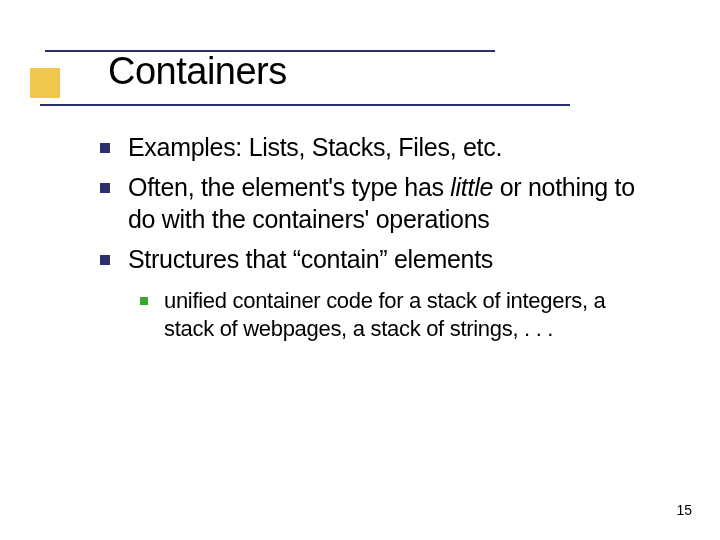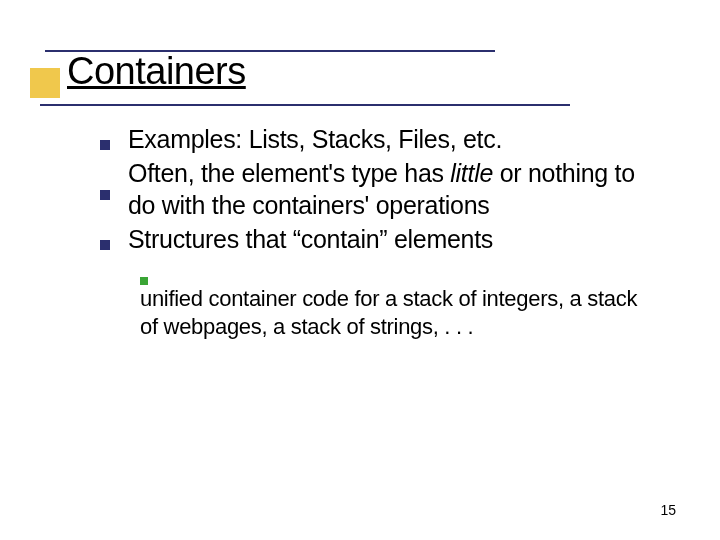--- a/index.html
+++ b/index.html
@@ -7,22 +7,21 @@
       width: 720px;
       height: 540px;
       background: #fff;
       font-family: Verdana, Geneva, sans-serif;
       position: relative;
       overflow: hidden;
     }
     .title-area {
       position: relative;
       padding-top: 50px;
-      padding-left: 67px;
-      text-decoration: underline;
+      padding-left: 108px;
     }
     .title-decoration {
       position: absolute;
       left: 30px;
       top: 68px;
       width: 30px;
       height: 30px;
       background: #f0c84c;
       z-index: 1;
     }
@@ -53,22 +52,23 @@
       letter-spacing: -0.5px;
     }
     .content {
       padding: 30px 60px 0 100px;
     }
     .bullet-list {
       list-style: none;
     }
     .bullet-item {
       display: flex;
-      align-items: center;
+      align-items: flex-start;
       margin-bottom: 2px;
+      margin-top: 8px;
     }
     .bullet-marker {
       width: 10px;
       height: 10px;
       background: #2b2f6e;
       flex-shrink: 0;
       margin-top: 12px;
       margin-right: 18px;
     }
     .bullet-text {
@@ -81,40 +81,39 @@
       font-style: italic;
     }
     .sub-list {
       list-style: none;
       margin-top: 12px;
       margin-left: 40px;
     }
     .sub-item {
       display: flex;
       align-items: flex-start;
-      flex-direction: column;
     }
     .sub-marker {
       width: 8px;
       height: 8px;
       background: #3aa535;
       flex-shrink: 0;
       margin-top: 10px;
       margin-right: 16px;
     }
     .sub-text {
       font-size: 22px;
       color: #000;
       line-height: 1.28;
       letter-spacing: -0.3px;
     }
     .page-number {
       position: absolute;
       bottom: 22px;
-      right: 44px;
+      right: 28px;
       font-size: 14px;
       color: #000;
       font-family: Arial, sans-serif;
     }
   </style>
 </head>
 <body>
 
 <div class="title-area">
   <div class="title-decoration"></div>

